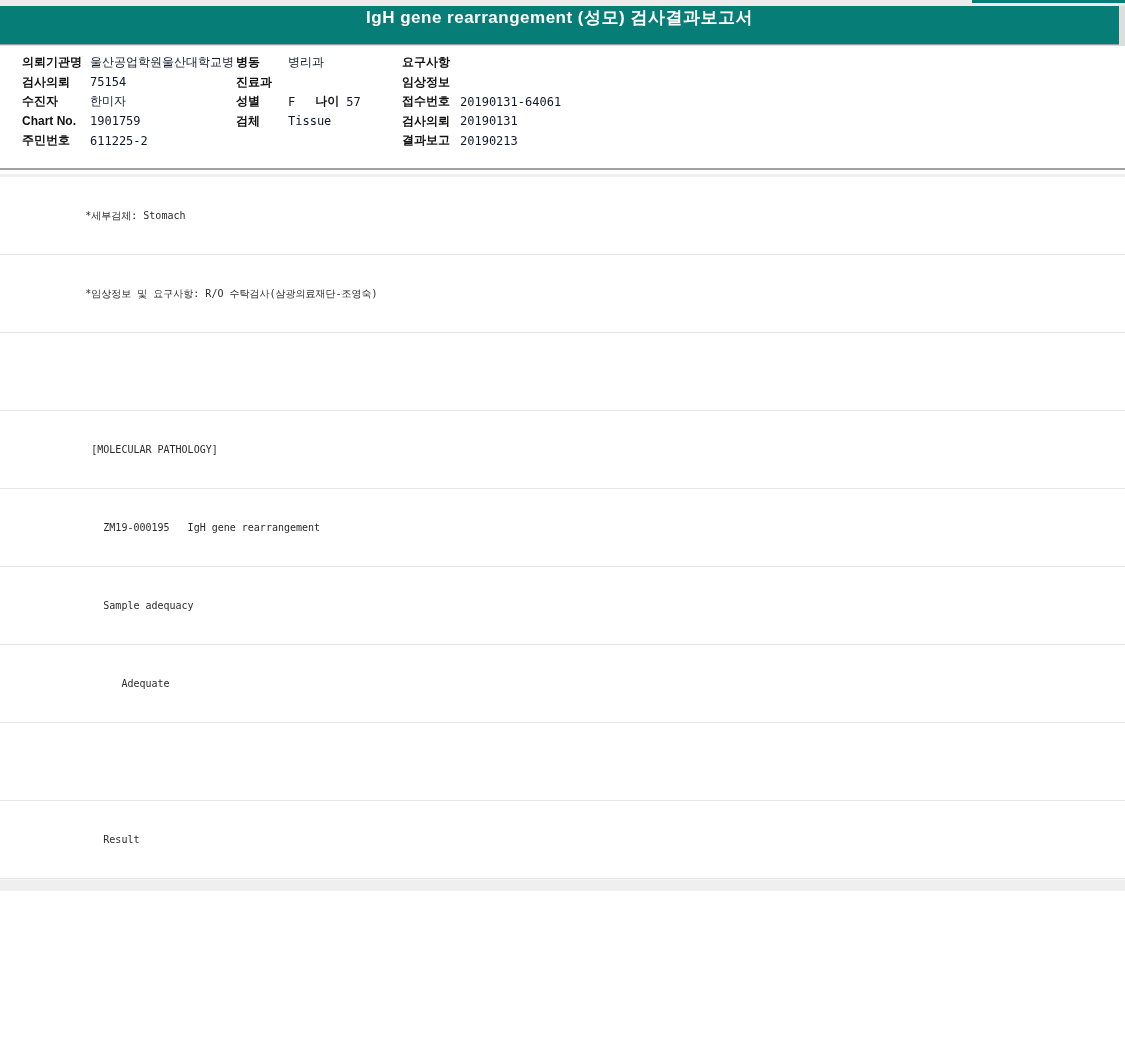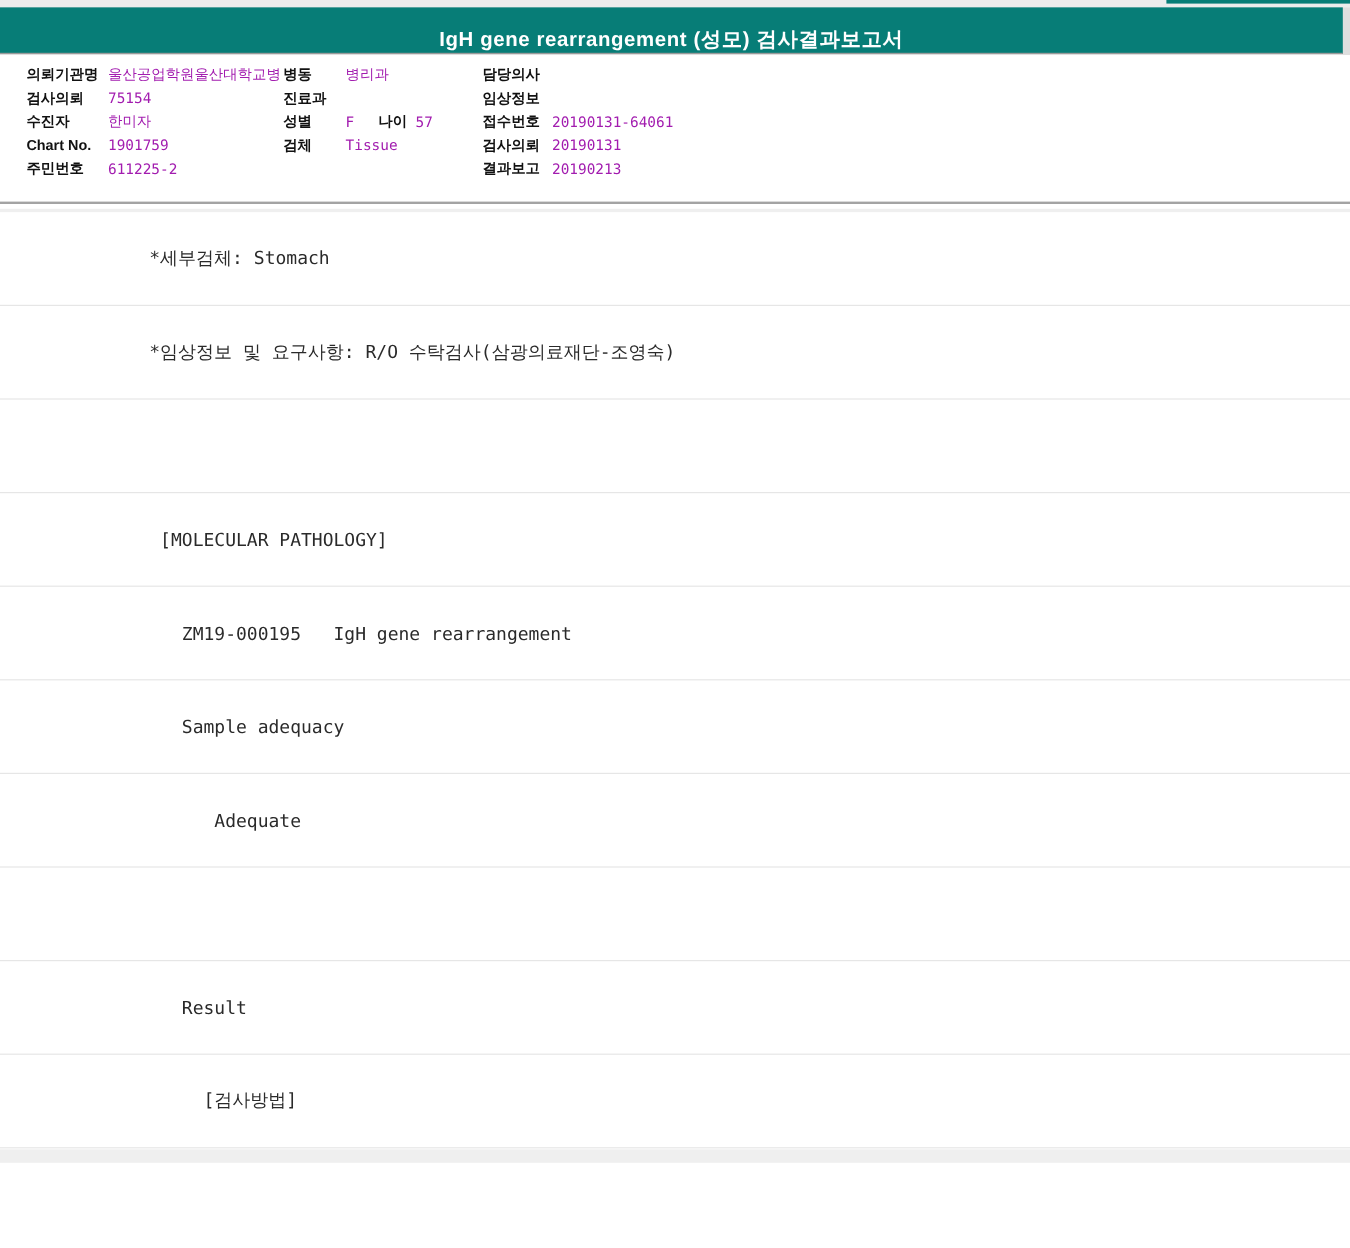--- a/index.html
+++ b/index.html
@@ -7,48 +7,48 @@
               font-family:"Liberation Sans", sans-serif; }
 
   
   .top-strip { position:relative; height:6px; background:#ececec; }
   .top-strip .teal-sliver { position:absolute; top:0; right:0; width:153px; height:3px; background:#077d77; }
 
   
   .title-row { background:#dedede; height:40px; }
   .title-bar { height:39px; margin-right:6px; background:#077d77;
                border-bottom:1px solid #9a9a9a;
-               display:flex; align-items:flex-end; justify-content:center; }
+               display:flex; align-items:flex-start; justify-content:center; }
   .title-bar .title-text { color:#ffffff; font-size:17px; font-weight:bold;
                            letter-spacing:0.5px; }
 
   
   .patient-section { position:relative; height:124px; background:#ffffff;
                      border-bottom:2px solid #a3a3a3; font-size:12px; }
   .pcol { position:absolute; top:7px; }
   .pcol-1 { left:22px;  }
   .pcol-2 { left:236px; }
   .pcol-3 { left:402px; }
   .prow { height:19.5px; display:flex; align-items:center; white-space:nowrap; }
   .plabel  { font-weight:bold; color:#111; min-width:62px; margin-right:6px; }
   .pcol-2 .plabel { min-width:46px; }
   .pcol-3 .plabel { min-width:52px; }
-  .pvalue  { color:#a21caf; font-family:"DejaVu Sans Mono", monospace; font-size:12px; }
+  .pvalue  { color:#0f172a; font-family:"DejaVu Sans Mono", monospace; font-size:12px; }
   .plabel2 { font-weight:bold; color:#111; margin-left:20px; margin-right:7px; }
 
   
   .band-gap   { height:4px; background:#ffffff; }
   .band-light { height:3px; background:#efefef; }
 
   
   .report-body { background:#ffffff; }
   .report-row { height:78px; display:flex; align-items:center;
                 border-bottom:1px solid #e6e6e6;
                 font-family:"DejaVu Sans Mono", monospace;
-                font-size:15px; color:#2a2a2a; white-space:pre;
+                font-size:10px; color:#2a2a2a; white-space:pre;
                 padding-left:7px; }
 
   
   .bottom-strip { height:12px; background:#efefef; border-top:1px solid #f7f7f7; }
 </style>
 </head>
 <body>
 
 <div class="top-strip">
   <div class="teal-sliver"></div>
@@ -105,21 +105,21 @@
       <span class="pvalue">Tissue</span>
     </div>
     <div class="prow">
       <span class="plabel"></span>
       <span class="pvalue"></span>
     </div>
   </div>
 
   <div class="pcol pcol-3">
     <div class="prow">
-      <span class="plabel">담당의사</span>
+      <span class="plabel">요구사항</span>
       <span class="pvalue"></span>
     </div>
     <div class="prow">
       <span class="plabel">임상정보</span>
       <span class="pvalue"></span>
     </div>
     <div class="prow">
       <span class="plabel">접수번호</span>
       <span class="pvalue">20190131-64061</span>
     </div>
@@ -140,16 +140,15 @@
 <div class="report-body">
   <div class="report-row">             *세부검체: Stomach</div>
   <div class="report-row">             *임상정보 및 요구사항: R/O 수탁검사(삼광의료재단-조영숙)</div>
   <div class="report-row"></div>
   <div class="report-row">              [MOLECULAR PATHOLOGY]</div>
   <div class="report-row">                ZM19-000195   IgH gene rearrangement</div>
   <div class="report-row">                Sample adequacy</div>
   <div class="report-row">                   Adequate</div>
   <div class="report-row"></div>
   <div class="report-row">                Result</div>
-  <div class="report-row">                  [검사방법]</div>
 </div>
 
 <div class="bottom-strip"></div>
 
 </body></html>

